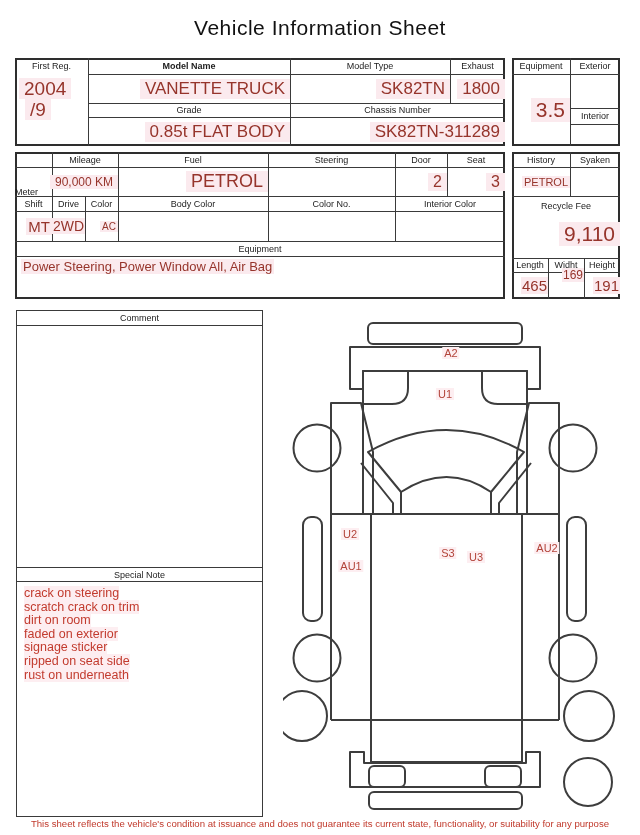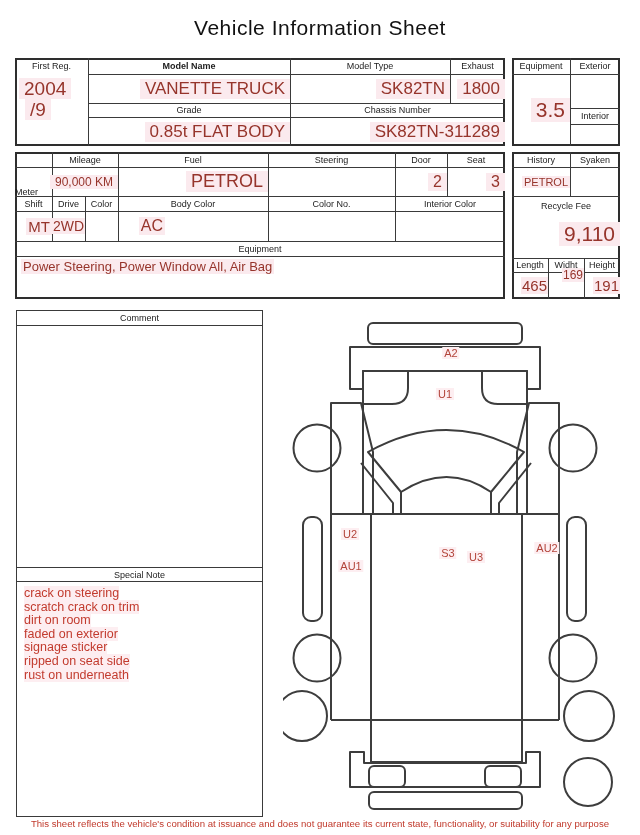--- a/index.html
+++ b/index.html
@@ -137,21 +137,21 @@
   <div class="hdr" style="left:118px;top:196px;width:150px;height:15px;">Body Color</div>
   <div class="hdr" style="left:268px;top:196px;width:127px;height:15px;">Color No.</div>
   <div class="hdr" style="left:395px;top:196px;width:110px;height:15px;">Interior Color</div>
 
   <div class="val" style="left:15px;top:211px;width:37px;height:30px;font-size:15px;">
       <span style="padding:0 2px;">MT</span>
     </div>
   <div class="val" style="left:52px;top:211px;width:33px;height:30px;font-size:14px;">
       <span style="padding:0 1px;">2WD</span>
     </div>
-  <div class="val" style="left:85px;top:211px;width:33px;height:30px;font-size:16px;margin-left:47px;">
+  <div class="val" style="left:85px;top:211px;width:33px;height:30px;font-size:10px;">
       <span style="padding:0 2px;">AC</span>
     </div>
   <div class="val" style="left:268px;top:211px;width:127px;height:30px;font-size:13px;">
       <span></span>
     </div>
   <div class="val" style="left:395px;top:211px;width:110px;height:30px;font-size:13px;">
       <span></span>
     </div>
 
   <div class="hdr" style="left:15px;top:241px;width:490px;height:15px;">Equipment</div>

